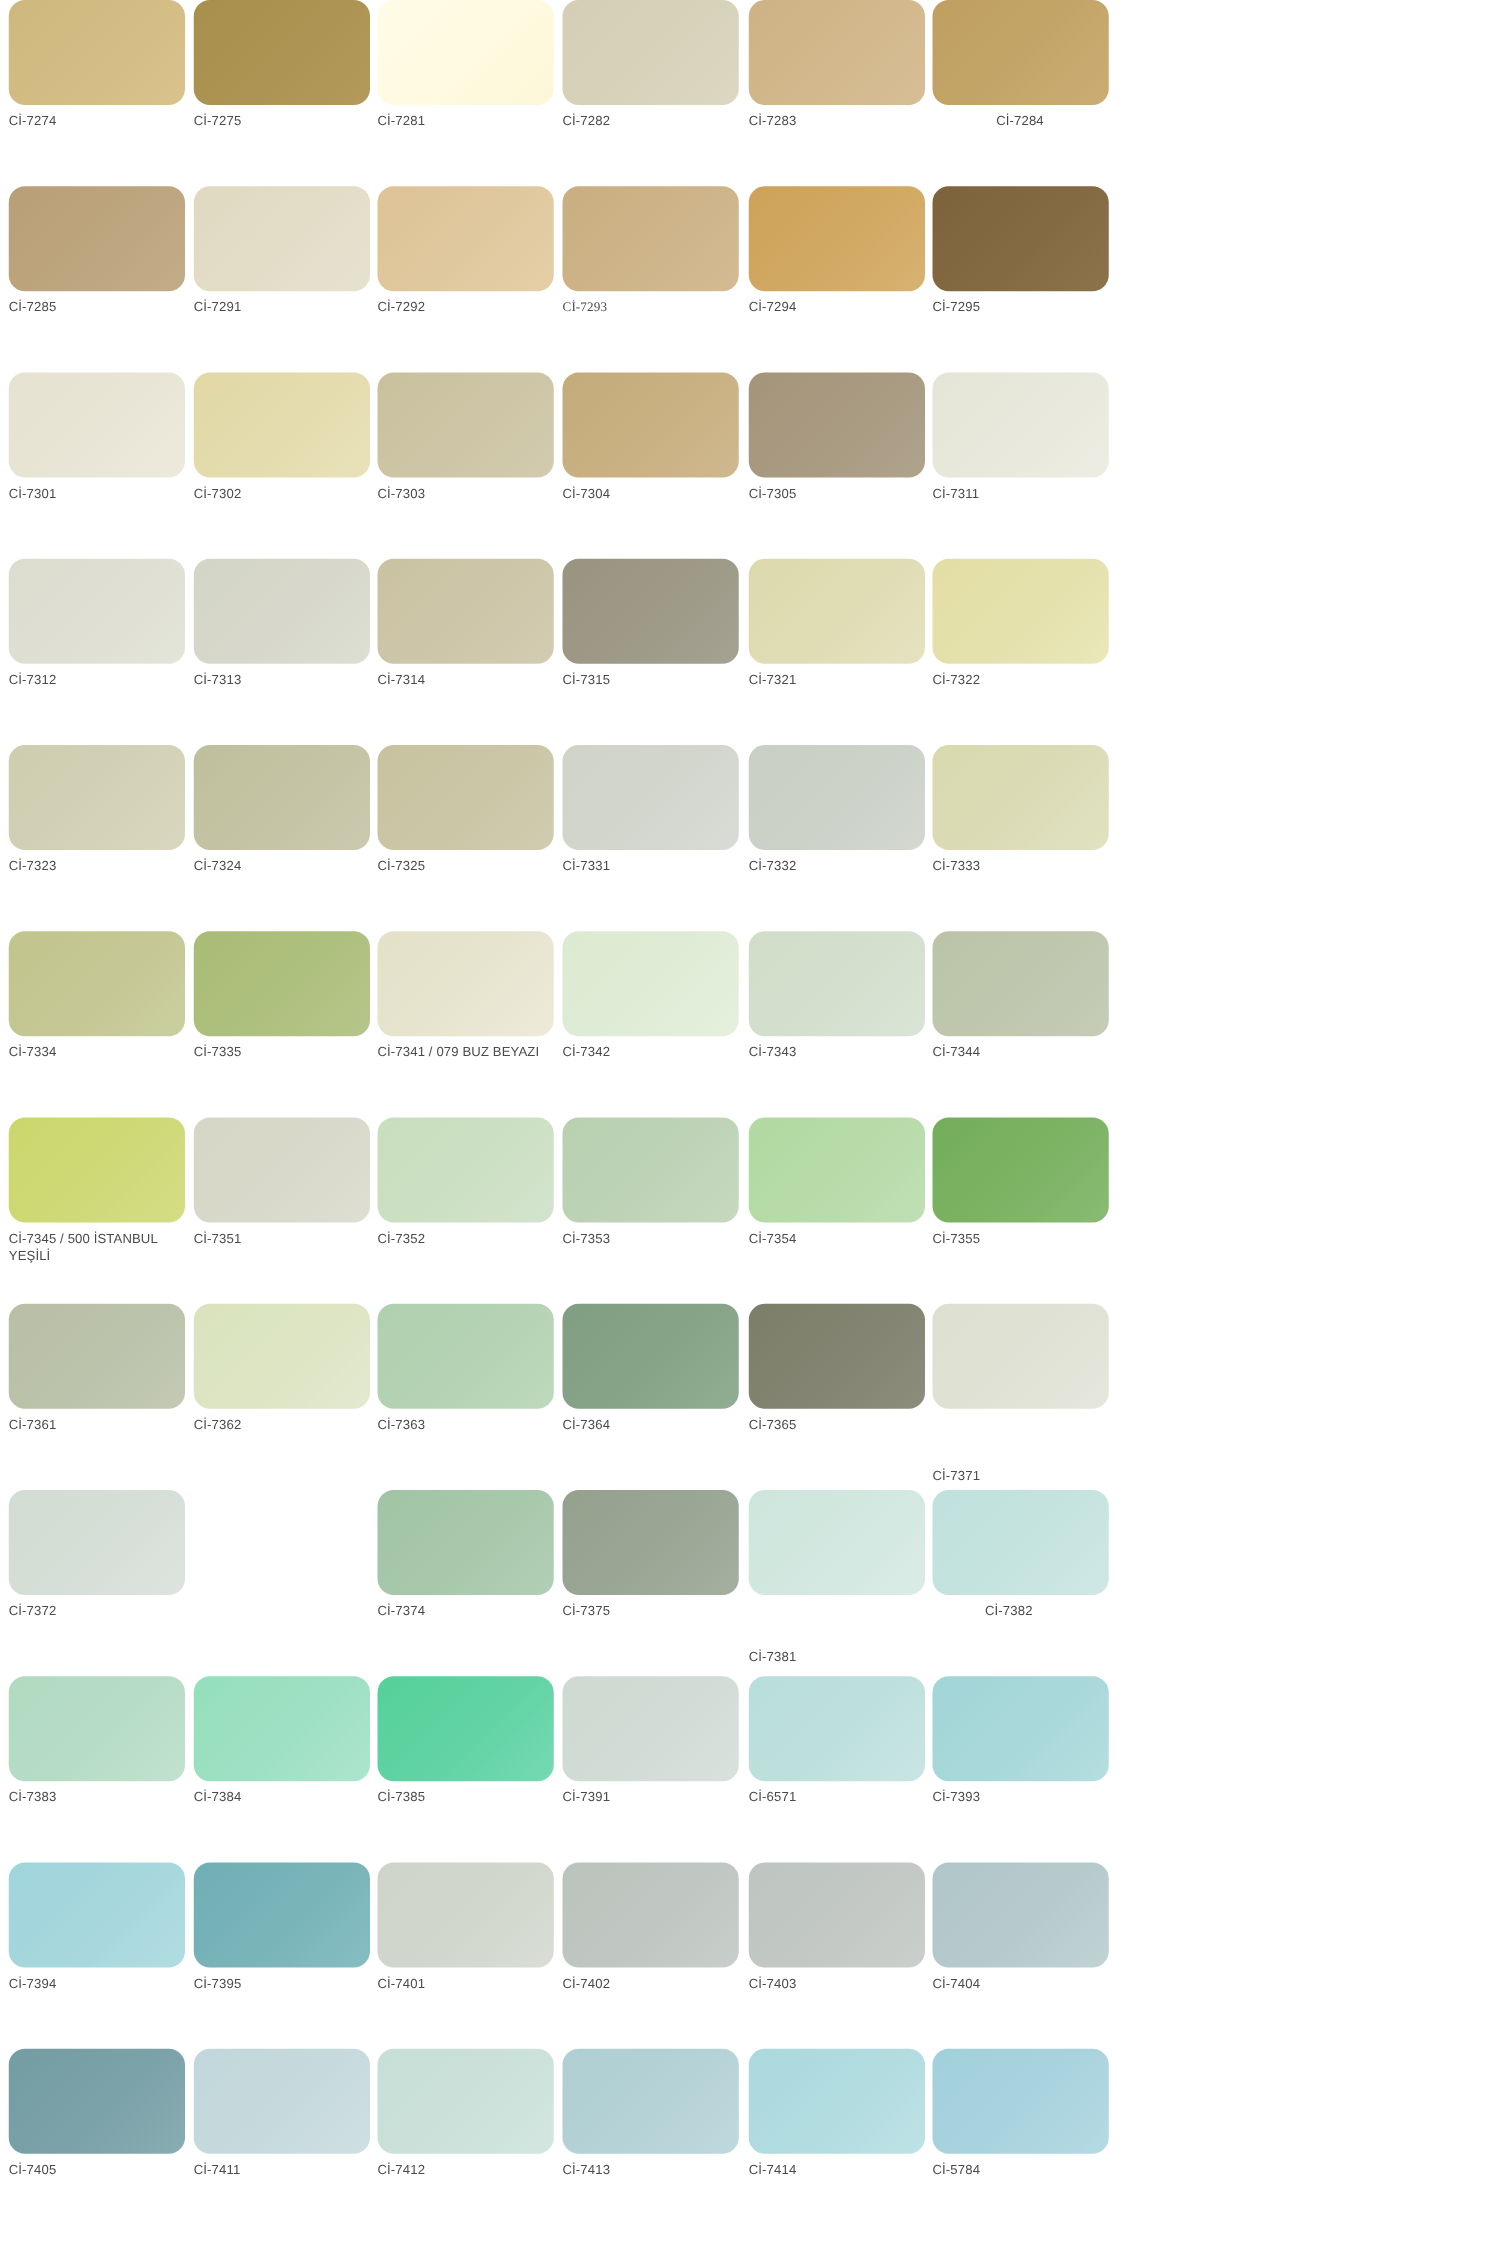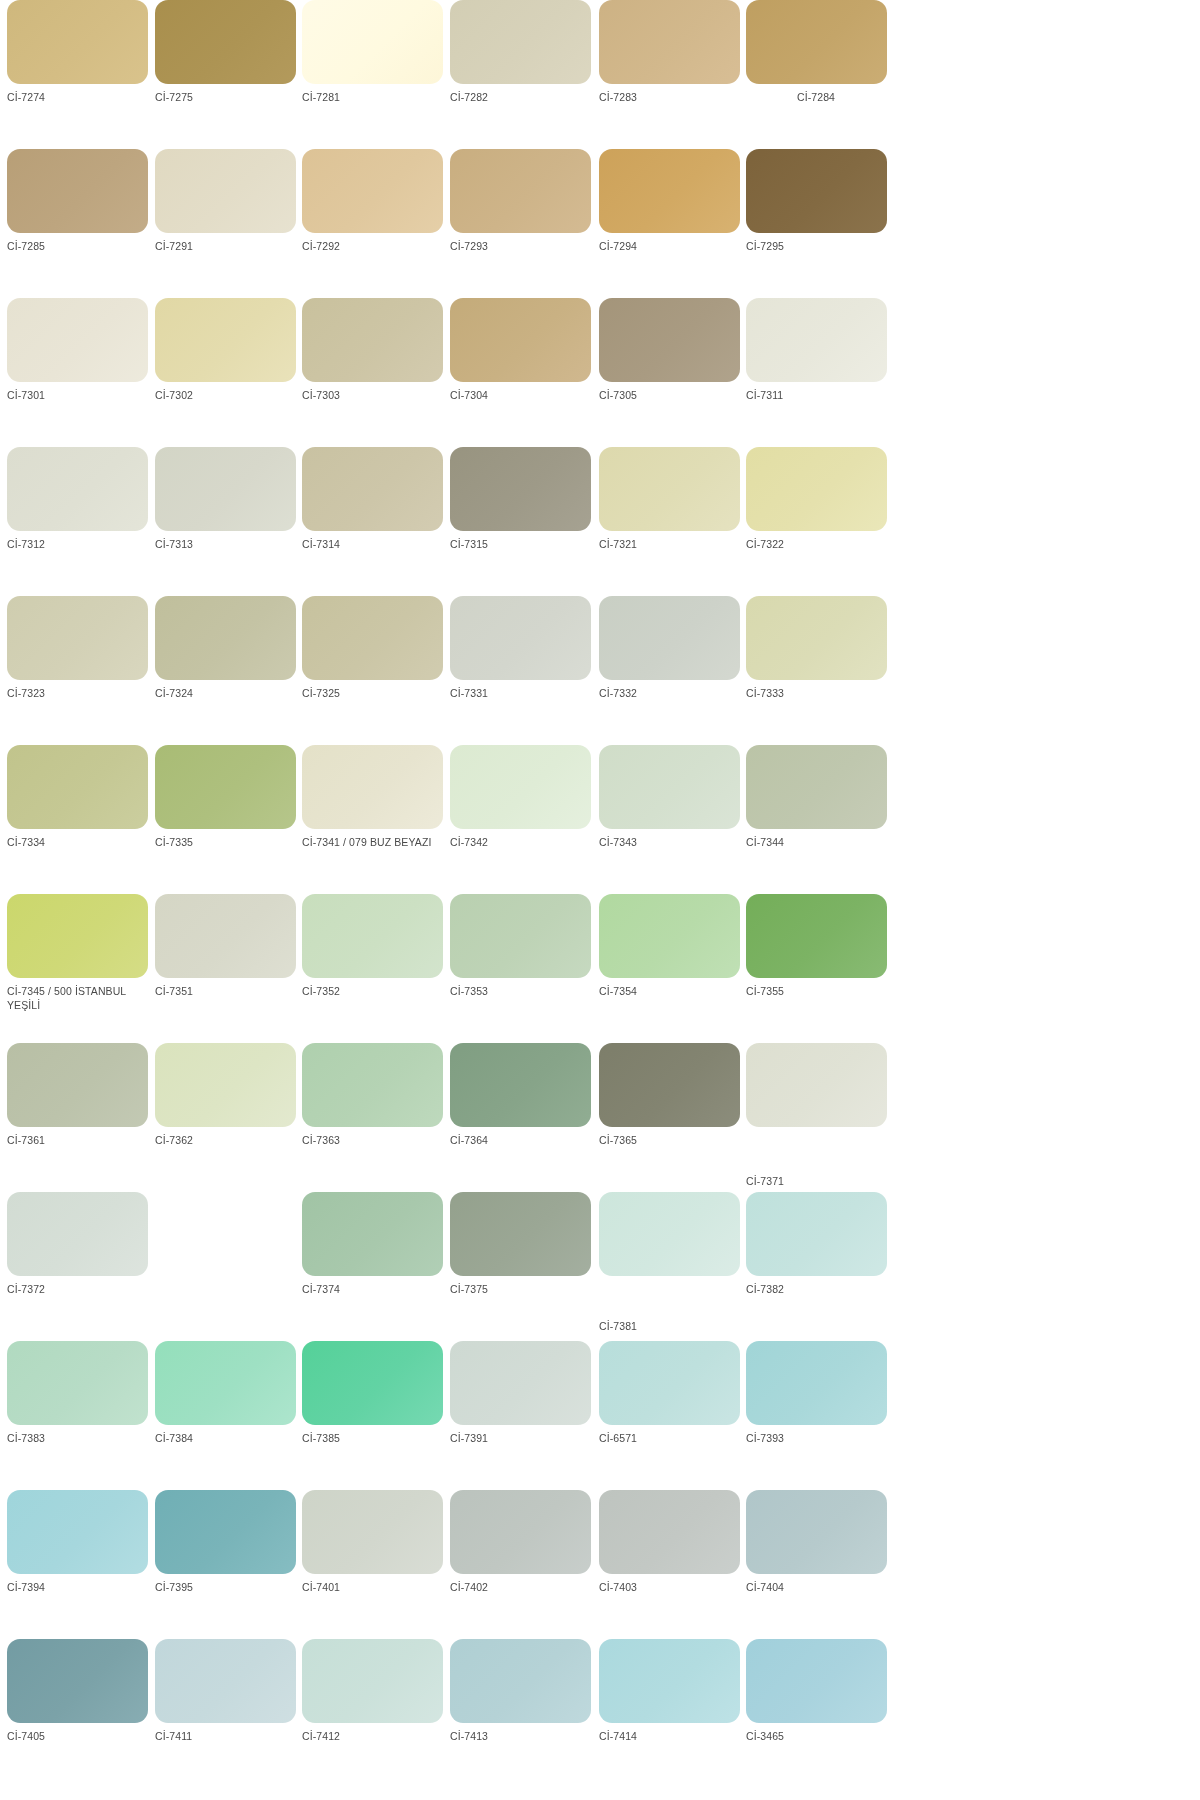--- a/index.html
+++ b/index.html
@@ -102,21 +102,21 @@
         <div class="swatch-cell col-1">
           <div class="swatch-chip" style="background: linear-gradient(135deg, rgb(224, 217, 193) 0%, rgb(227, 221, 200) 55%, rgb(231, 226, 208) 100%); border-radius: 13px;"></div>
           <div class="swatch-label" style="color: rgb(74, 74, 74);">Cİ-7291</div>
         </div>
         <div class="swatch-cell col-2">
           <div class="swatch-chip" style="background: linear-gradient(135deg, rgb(221, 195, 150) 0%, rgb(224, 200, 158) 55%, rgb(229, 207, 168) 100%); border-radius: 13px;"></div>
           <div class="swatch-label" style="color: rgb(74, 74, 74);">Cİ-7292</div>
         </div>
         <div class="swatch-cell col-3">
           <div class="swatch-chip" style="background: linear-gradient(135deg, rgb(201, 174, 128) 0%, rgb(206, 180, 137) 55%, rgb(212, 187, 147) 100%); border-radius: 13px;"></div>
-          <div class="swatch-label" style="color: rgb(74, 74, 74);">Cİ-7293</div>
+          <div class="swatch-label" style="color: rgb(74, 74, 74); font-family: Liberation Serif, serif;">Cİ-7293</div>
         </div>
         <div class="swatch-cell col-4">
           <div class="swatch-chip" style="background: linear-gradient(135deg, rgb(205, 162, 90) 0%, rgb(210, 169, 99) 55%, rgb(216, 178, 113) 100%); border-radius: 13px;"></div>
           <div class="swatch-label" style="color: rgb(74, 74, 74);">Cİ-7294</div>
         </div>
         <div class="swatch-cell col-5">
           <div class="swatch-chip" style="background: linear-gradient(135deg, rgb(125, 99, 59) 0%, rgb(131, 106, 66) 55%, rgb(139, 115, 76) 100%); border-radius: 13px;"></div>
           <div class="swatch-label" style="color: rgb(74, 74, 74);">Cİ-7295</div>
         </div>
       </div>
@@ -288,21 +288,21 @@
         <div class="swatch-cell col-3">
           <div class="swatch-chip" style="background: linear-gradient(135deg, rgb(148, 161, 141) 0%, rgb(155, 167, 149) 55%, rgb(164, 175, 160) 100%); border-radius: 13px;"></div>
           <div class="swatch-label" style="color: rgb(74, 74, 74);">Cİ-7375</div>
         </div>
         <div class="swatch-cell col-4">
           <div class="swatch-chip" style="background: linear-gradient(135deg, rgb(205, 230, 220) 0%, rgb(210, 232, 224) 55%, rgb(219, 236, 230) 100%); border-radius: 13px;"></div>
           <div class="swatch-label" style="color: rgb(74, 74, 74); margin-top: 44px;">Cİ-7381</div>
         </div>
         <div class="swatch-cell col-5">
           <div class="swatch-chip" style="background: linear-gradient(135deg, rgb(191, 225, 220) 0%, rgb(197, 227, 223) 55%, rgb(207, 232, 229) 100%); border-radius: 13px;"></div>
-          <div class="swatch-label" style="color: rgb(74, 74, 74);">Cİ-7382</div>
+          <div class="swatch-label" style="color: rgb(74, 74, 74); margin-left: 42px;">Cİ-7382</div>
         </div>
       </div>
       <div class="palette-row">
         <div class="swatch-cell col-0">
           <div class="swatch-chip" style="background: linear-gradient(135deg, rgb(177, 218, 192) 0%, rgb(183, 220, 198) 55%, rgb(193, 226, 206) 100%); border-radius: 13px;"></div>
           <div class="swatch-label" style="color: rgb(74, 74, 74);">Cİ-7383</div>
         </div>
         <div class="swatch-cell col-1">
           <div class="swatch-chip" style="background: linear-gradient(135deg, rgb(148, 223, 187) 0%, rgb(158, 224, 195) 55%, rgb(173, 229, 205) 100%); border-radius: 13px;"></div>
           <div class="swatch-label" style="color: rgb(74, 74, 74);">Cİ-7384</div>
@@ -366,17 +366,17 @@
         <div class="swatch-cell col-3">
           <div class="swatch-chip" style="background: linear-gradient(135deg, rgb(175, 207, 211) 0%, rgb(181, 210, 214) 55%, rgb(191, 217, 221) 100%); border-radius: 13px;"></div>
           <div class="swatch-label" style="color: rgb(74, 74, 74);">Cİ-7413</div>
         </div>
         <div class="swatch-cell col-4">
           <div class="swatch-chip" style="background: linear-gradient(135deg, rgb(171, 217, 222) 0%, rgb(178, 220, 224) 55%, rgb(190, 226, 230) 100%); border-radius: 13px;"></div>
           <div class="swatch-label" style="color: rgb(74, 74, 74);">Cİ-7414</div>
         </div>
         <div class="swatch-cell col-5">
           <div class="swatch-chip" style="background: linear-gradient(135deg, rgb(161, 208, 219) 0%, rgb(169, 211, 222) 55%, rgb(181, 218, 227) 100%); border-radius: 13px;"></div>
-          <div class="swatch-label" style="color: rgb(74, 74, 74);">Cİ-3465</div>
+          <div class="swatch-label" style="color: rgb(74, 74, 74);">Cİ-5784</div>
         </div>
       </div>
     </div>
 </div>
 
 </body></html>

